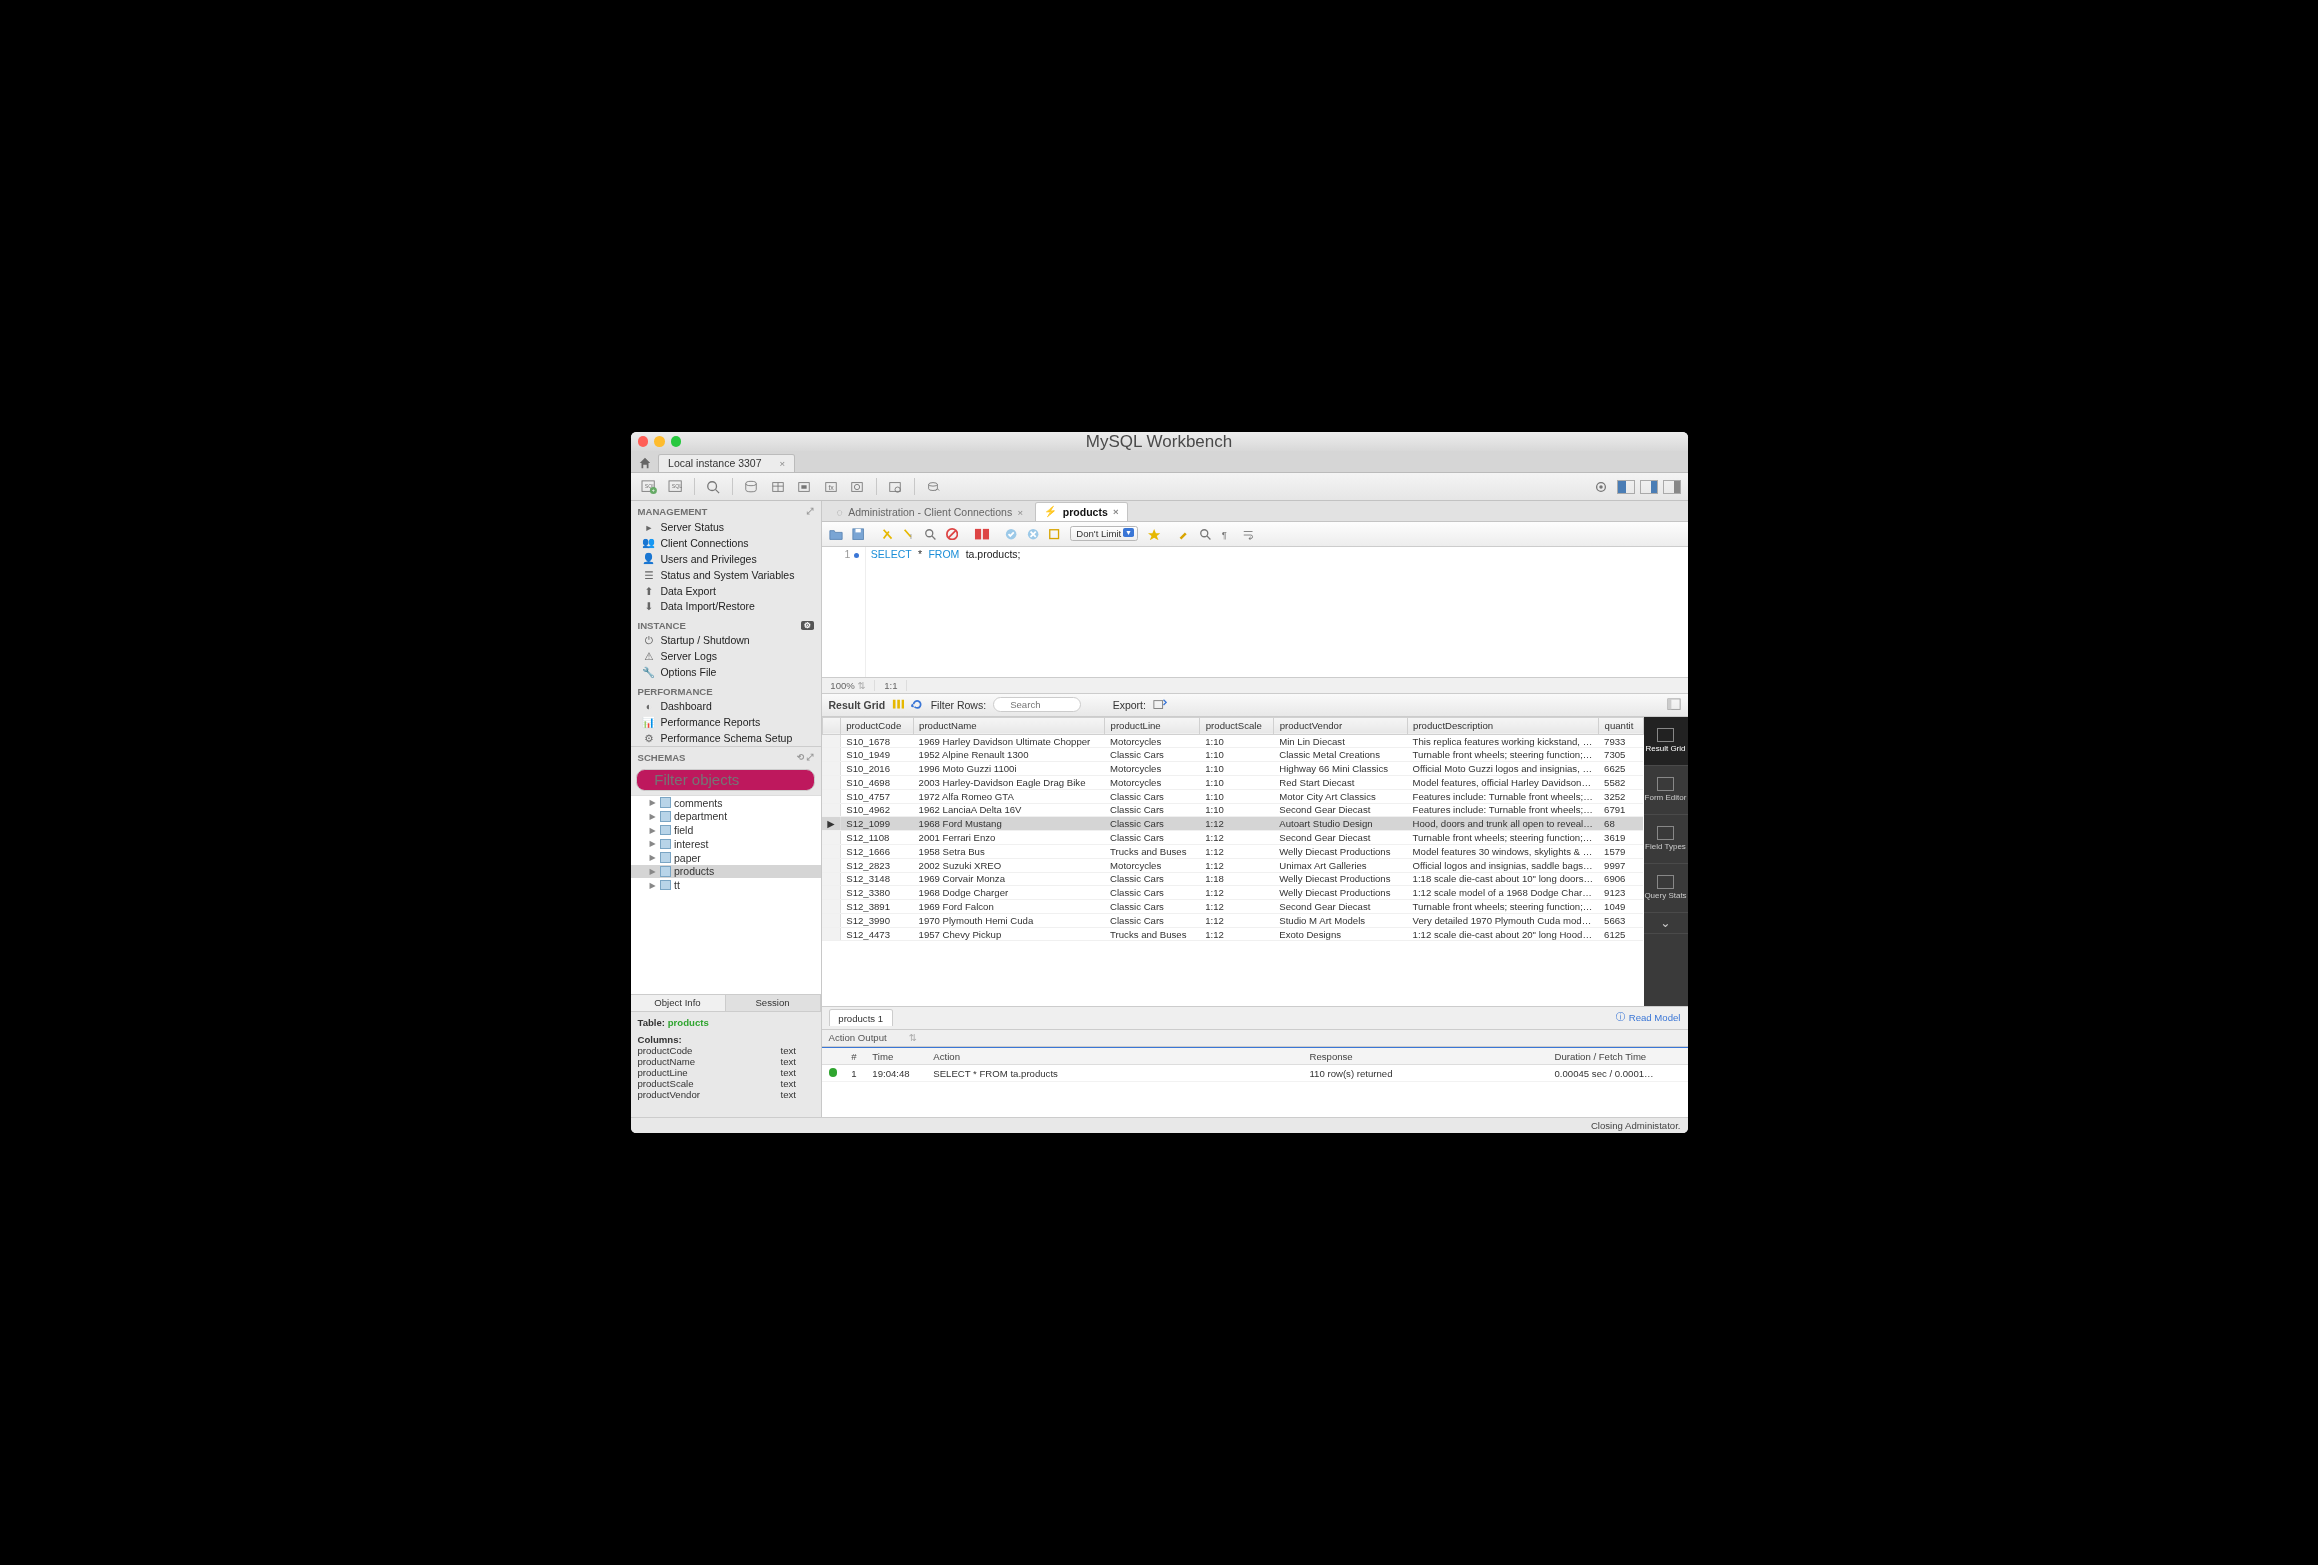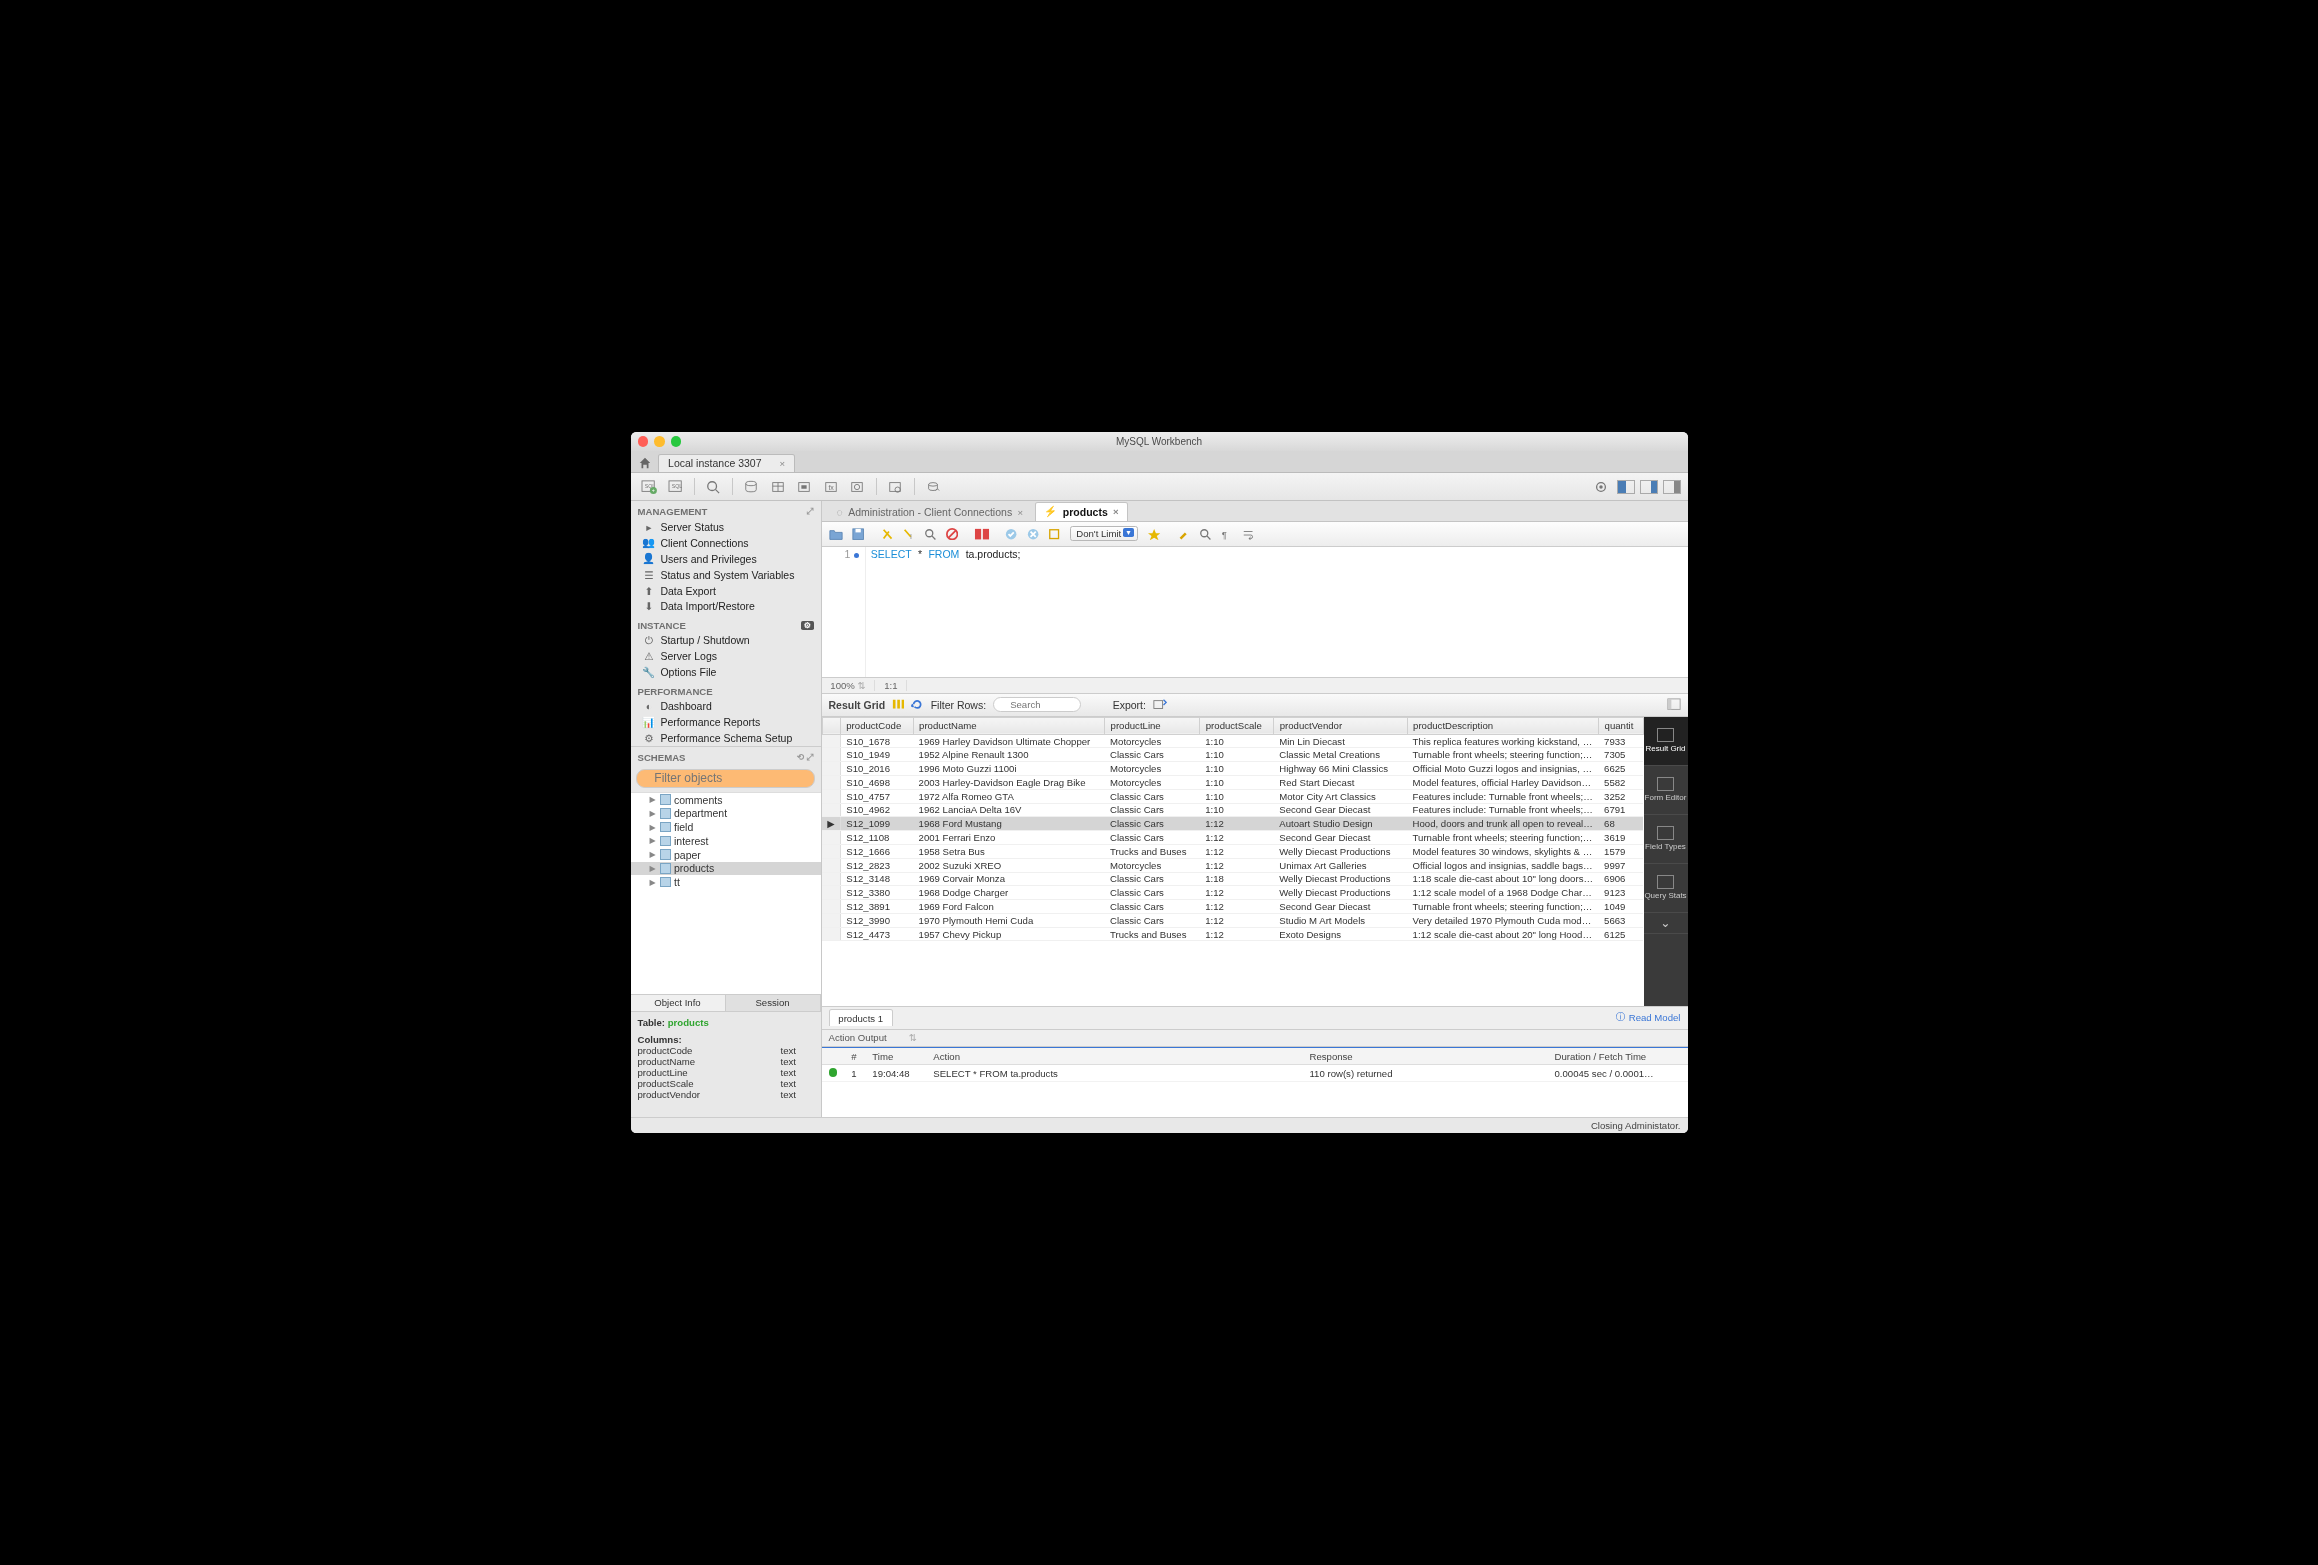--- a/index.html
+++ b/index.html
@@ -4,42 +4,42 @@
 <style>
 * { box-sizing: border-box; margin: 0; padding: 0; font-family: -apple-system, "Helvetica Neue", Arial, sans-serif; }
 body { background: #000; display: flex; align-items: center; justify-content: center; min-height: 100vh; }
 .window { width: 1057px; height: 701px; background: #eeeeee; border-radius: 5.3px; box-shadow: 0 17.5px 53px rgba(0,0,0,0.8); overflow: hidden; display: flex; flex-direction: column; font-size: 10.5px; color: #333; }
 .titlebar { height: 19px; background: linear-gradient(#ededed,#d8d8d8); display: flex; align-items: center; padding: 0 7px; position: relative; }
 .traffic { display: flex; gap: 6.1px; }
 .dot { width: 10.5px; height: 10.5px; border-radius: 50%; }
 .dot.red { background: #ff5f57; }
 .dot.yellow { background: #febc2e; }
 .dot.green { background: #28c840; }
-.title { position: absolute; left: 0; right: 0; text-align: center; font-size: 10px; color: #4a4a4a; pointer-events: none; }
+.title { position: absolute; left: 0; right: 0; text-align: center; font-size: 17px; color: #4a4a4a; pointer-events: none; }
 .tabbar { height: 22px; background: #d6d6d6; display: flex; align-items: flex-end; padding-left: 5.3px; border-bottom: 0.9px solid #bbb; }
 .home-icon { width: 19px; height: 19px; display: flex; align-items: center; justify-content: center; margin-right: 3.5px; color: #555; }
 .conn-tab { background: #ececec; border: 0.9px solid #bbb; border-bottom: none; border-radius: 2.6px 2.6px 0 0; padding: 2.6px 8.8px; font-size: 10.5px; display: flex; align-items: center; gap: 18px; }
 .close-x { color: #888; font-size: 9.6px; cursor: pointer; }
 .toolbar { height: 28px; background: linear-gradient(#f4f4f4,#e6e6e6); border-bottom: 0.9px solid #c2c2c2; display: flex; align-items: center; padding: 0 7px; gap: 3.5px; }
 .toolbar .tb-btn { width: 23px; height: 21px; display: flex; align-items: center; justify-content: center; color: #555; border-radius: 2.6px; }
 .toolbar .sep { width: 0.9px; height: 17.5px; background: #c8c8c8; margin: 0 3.5px; }
 .toolbar-spacer { flex: 1; }
 .panel-toggle { width: 17.5px; height: 14px; border: 0.9px solid #aaa; margin-left: 1.8px; display: flex; }
 .panel-toggle > div { flex: 1; }
 .panel-toggle .on { background: #4a7db5; }
 
 .body { flex: 1; display: flex; overflow: hidden; }
 
 .sidebar { width: 191px; background: #e8e8e8; border-right: 0.9px solid #c8c8c8; display: flex; flex-direction: column; overflow: hidden; }
 .side-section-title { font-size: 9.6px; font-weight: bold; color: #707070; padding: 5.3px 7px 1.8px; display: flex; align-items: center; justify-content: space-between; }
 .side-item { display: flex; align-items: center; gap: 5.3px; padding: 1.8px 7px 1.8px 12.3px; font-size: 10.5px; color: #222; cursor: pointer; }
 .side-icon { width: 12.3px; height: 12.3px; display: flex; align-items: center; justify-content: center; color: #666; }
 .schema-title { font-size: 9.6px; font-weight: bold; color: #707070; padding: 5.3px 7px 1.8px; display: flex; align-items: center; justify-content: space-between; border-top: 0.9px solid #ccc; }
 .filter-box { margin: 3.5px 5.3px; }
-.filter-box input { width: 100%; padding: 1.8px 5.3px 1.8px 17.5px; border: 0.9px solid #ccc; border-radius: 8.8px; font-size: 12px; background: #fdba74; }
+.filter-box input { width: 100%; padding: 1.8px 5.3px 1.8px 17.5px; border: 0.9px solid #ccc; border-radius: 8.8px; font-size: 15px; background: #be185d; }
 .schema-tree { flex: 1; overflow: auto; background: #fff; border-top: 0.9px solid #ddd; }
 .tree-item { display: flex; align-items: center; gap: 3.5px; padding: 0.9px 3.5px 0.9px 19px; font-size: 10.5px; cursor: pointer; }
 .tree-item.selected { background: #d5d5d5; }
 .tree-arrow { color: #888; font-size: 8px; width: 7px; }
 .tree-icon { width: 10.5px; height: 10.5px; background: #b8d4e8; border: 0.9px solid #7aa5c4; }
 .side-tabs { display: flex; border-top: 0.9px solid #ccc; border-bottom: 0.9px solid #ccc; }
 .side-tab { flex: 1; text-align: center; padding: 2.6px; font-size: 9.6px; background: #e0e0e0; border-right: 0.9px solid #ccc; cursor: pointer; }
 .side-tab.active { background: #f0f0f0; }
 .obj-info { padding: 5.3px 7px; font-size: 9.6px; overflow: auto; }
 .obj-info .tbl { font-weight: bold; }

